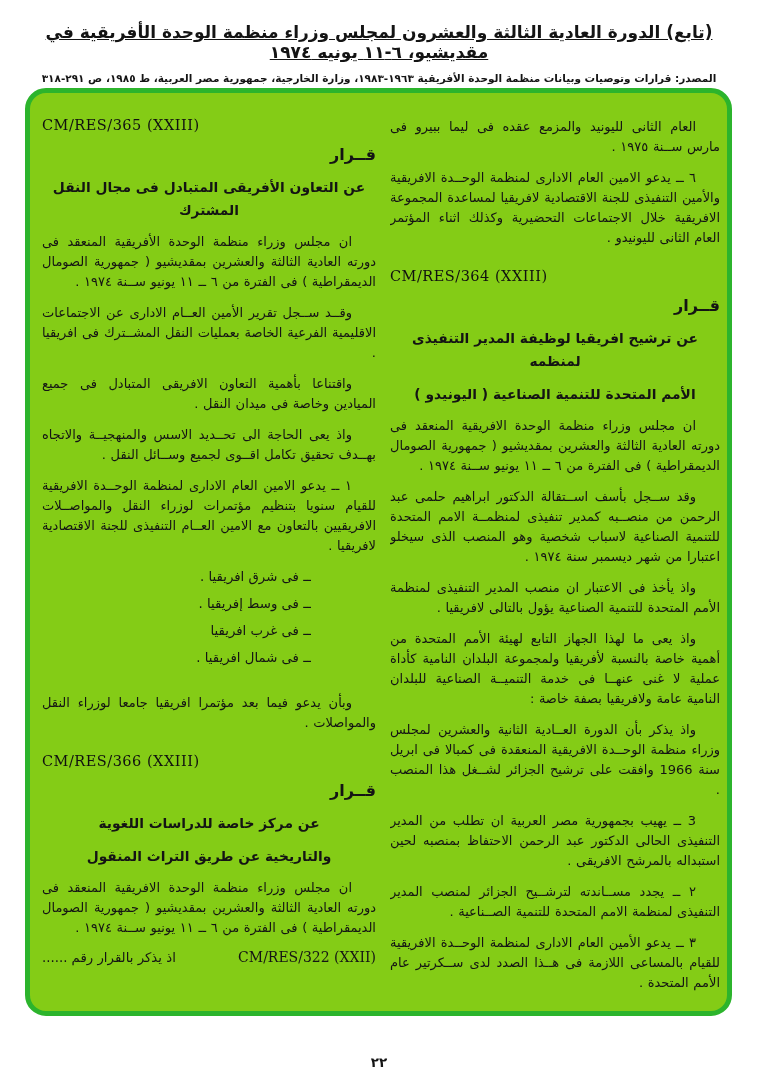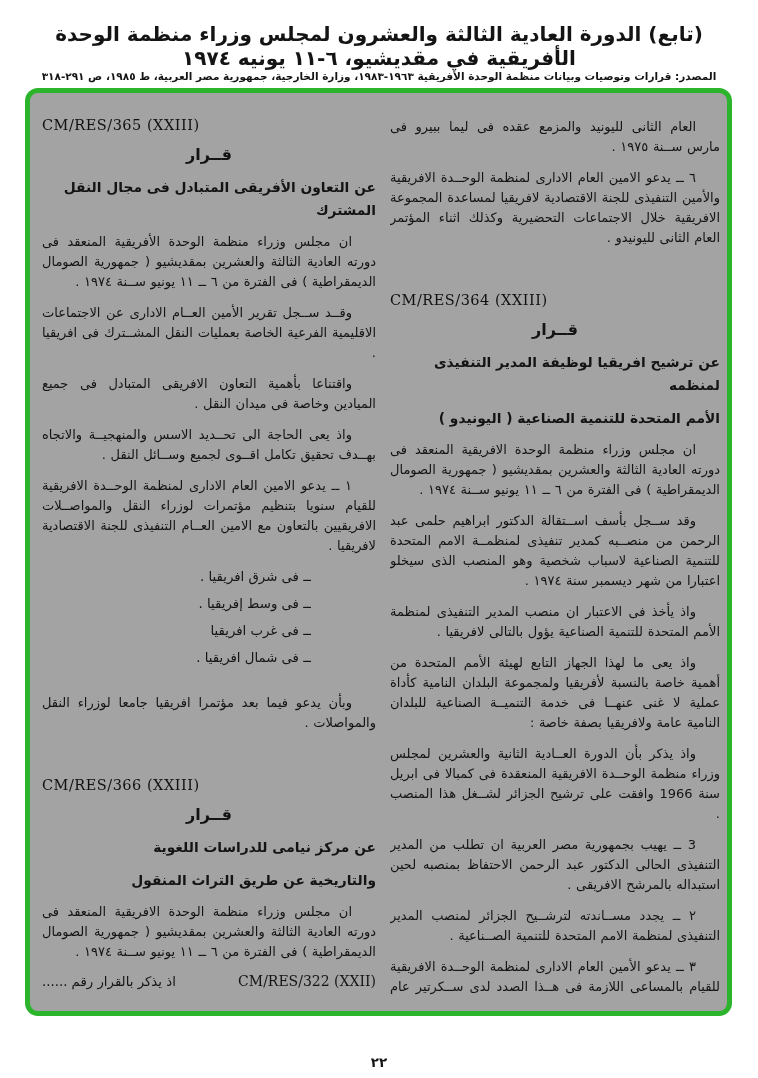--- a/index.html
+++ b/index.html
@@ -8,50 +8,50 @@
     background:#ffffff;
     position:relative;
     font-family:"DejaVu Sans", sans-serif;
     color:#141414;
     overflow:hidden;
   }
   .header {
     position:absolute; top:22px; left:8px; right:8px;
     text-align:center; direction:rtl;
   }
-  .header-title { font-size:20px; font-weight:700; letter-spacing:0.2px; }
-  .header-source { font-size:10.5px; font-weight:700; }
+  .header-title { font-size:17px; font-weight:700; letter-spacing:0.2px;text-decoration:underline; }
+  .header-source { font-size:10.5px; font-weight:700; margin-top:10px; }
 
   .frame {
     position:absolute; left:25px; top:88px;
     width:697px; height:918px;
     border:5px solid #4d7c0f;
-    border-radius:13px;
-    background:#a3a3a3;
+    border-radius:21px;
+    background:#84cc16;
   }
   .col {
     position:absolute; top:24px; height:880px;
     direction:rtl; overflow:hidden;
   }
   .col-left  { left:12px;  width:334px; }
   .col-right { left:360px; width:330px; }
 
   .code-line {
     direction:ltr; text-align:left;
     font-family:"DejaVu Serif", serif;
     font-size:14.5px; letter-spacing:0.5px;
     margin:0 0 12px 0; color:#101010;
   }
-  .code-line.gap-top { margin-top:44px; }
+  .code-line.gap-top { margin-top:20px; }
   .kicker {
-    text-align:center; font-weight:700;
+    text-align:right; font-weight:700;
     font-size:16px; margin:4px 0 12px;
   }
   .sec-title {
-    font-weight:700;
+    text-align:center; font-weight:700;
     font-size:13.8px; line-height:23px; margin:0 0 10px;
   }
   .para {
     font-size:13px; line-height:20px;
     text-align:justify; text-indent:24px;
     margin:0 0 11px; word-spacing:0.5px;
   }
   .region {
     font-size:13.3px; line-height:20px;
     text-align:right; margin:0 65px 7px 0;
@@ -95,21 +95,21 @@
       <div class="region">ــ فى شرق افريقيا .</div>
       <div class="region">ــ فى وسط إفريقيا .</div>
       <div class="region">ــ فى غرب افريقيا</div>
       <div class="region">ــ فى شمال افريقيا .</div>
     </div>
 
     <p class="para">وبأن يدعو فيما بعد مؤتمرا افريقيا جامعا لوزراء النقل والمواصلات .</p>
 
     <div class="code-line gap-top">CM/RES/366  (XXIII)</div>
     <div class="kicker">قــرار</div>
-    <div class="sec-title">عن مركز نيامى للدراسات اللغوية</div>
+    <div class="sec-title">عن مركز خاصة للدراسات اللغوية</div>
     <div class="sec-title">والتاريخية عن طريق التراث المنقول</div>
 
     <p class="para">ان مجلس وزراء منظمة الوحدة الافريقية المنعقد فى دورته العادية الثالثة والعشرين بمقديشيو ( جمهورية الصومال الديمقراطية ) فى الفترة من ٦ ــ ١١ يونيو ســنة ١٩٧٤ .</p>
 
     <div class="ref-line">
       <span class="ref-code">CM/RES/322  (XXII)</span>
       <span class="ref-ar">اذ يذكر بالقرار رقم ......</span>
     </div>
   </section>
 

